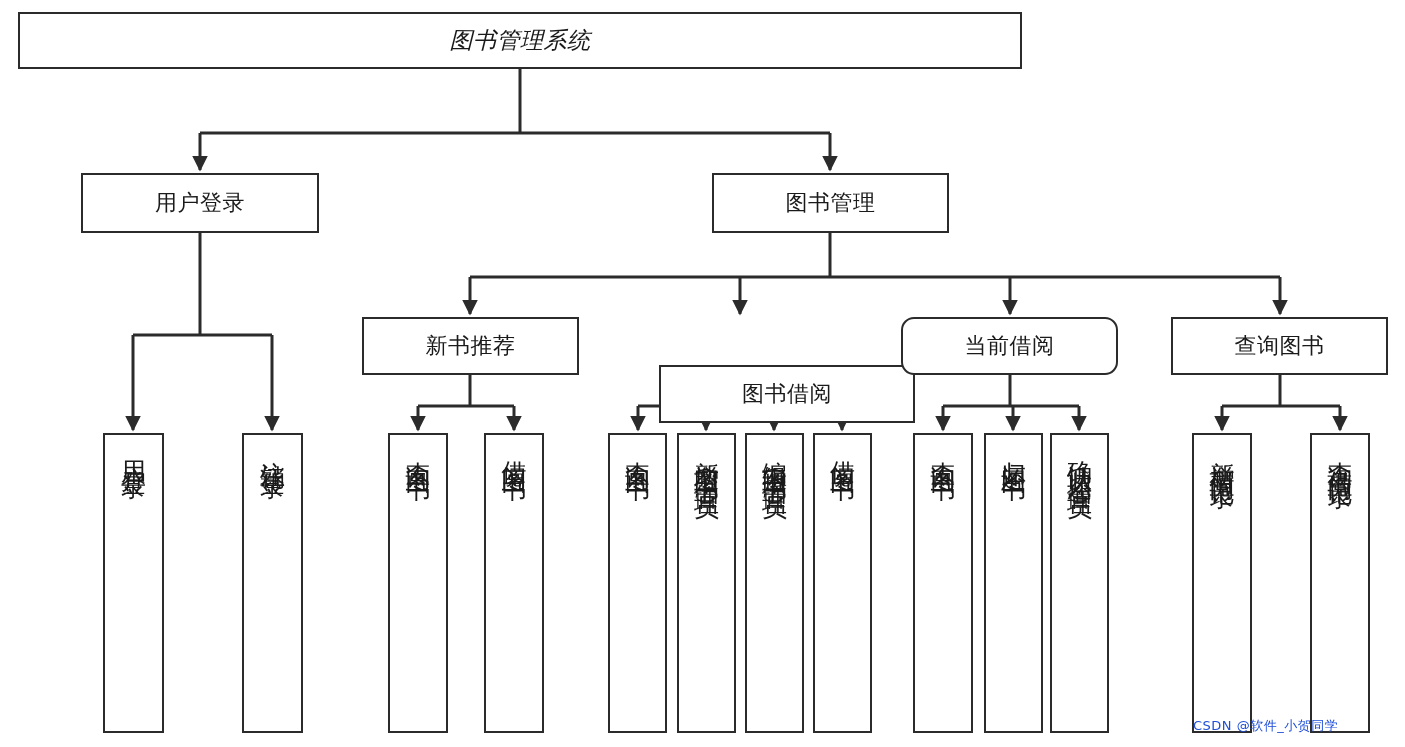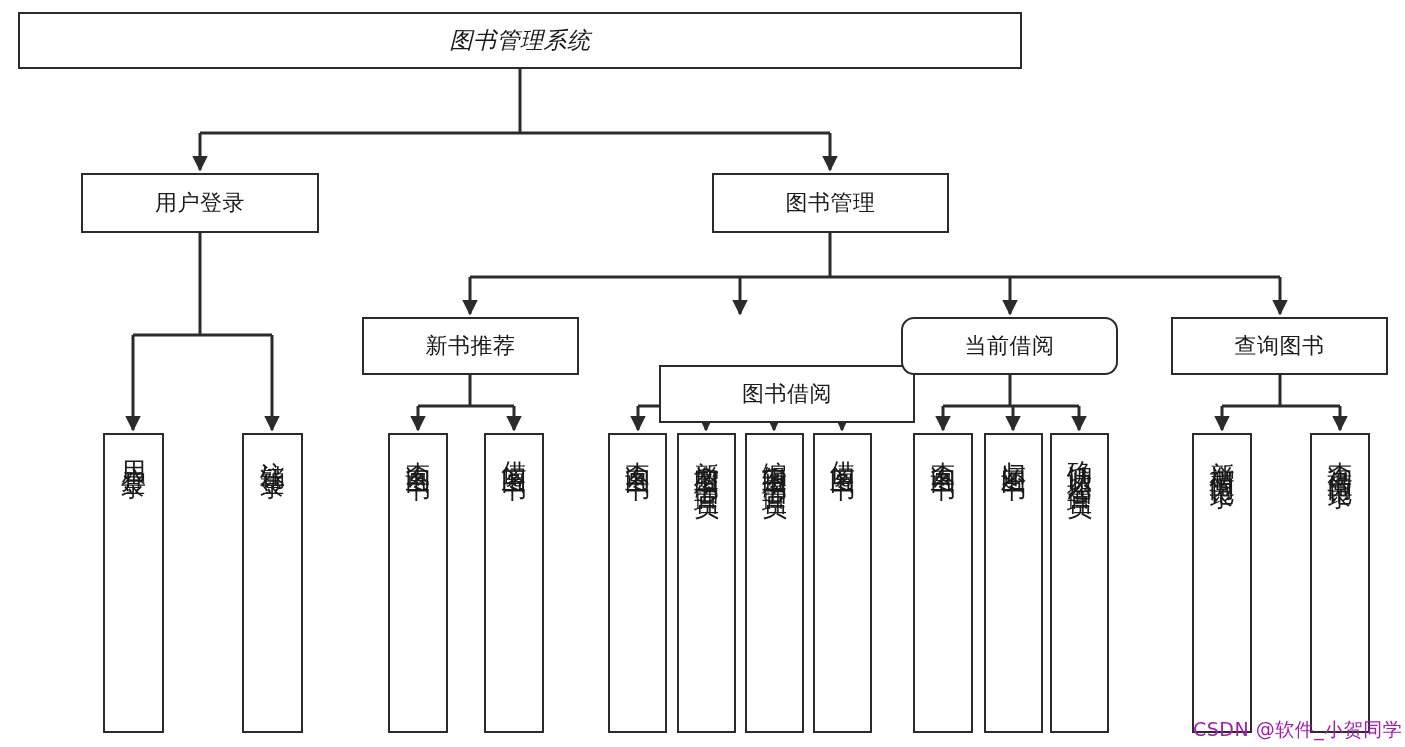--- a/index.html
+++ b/index.html
@@ -59,22 +59,22 @@
   .node.vert .node-label {
     writing-mode: vertical-rl;
     text-orientation: upright;
     font-size: 25px;
     line-height: 1.0;
     letter-spacing: 5px;
     white-space: nowrap;
   }
   .watermark {
     position: absolute;
-    color: #a21caf;
-    font-size: 19px;
+    color: #1d4ed8;
+    font-size: 13px;
     letter-spacing: 0.5px;
     white-space: nowrap;
     user-select: none;
   }
 </style>
 </head>
 <body>
 
 <div id="canvas">
 

